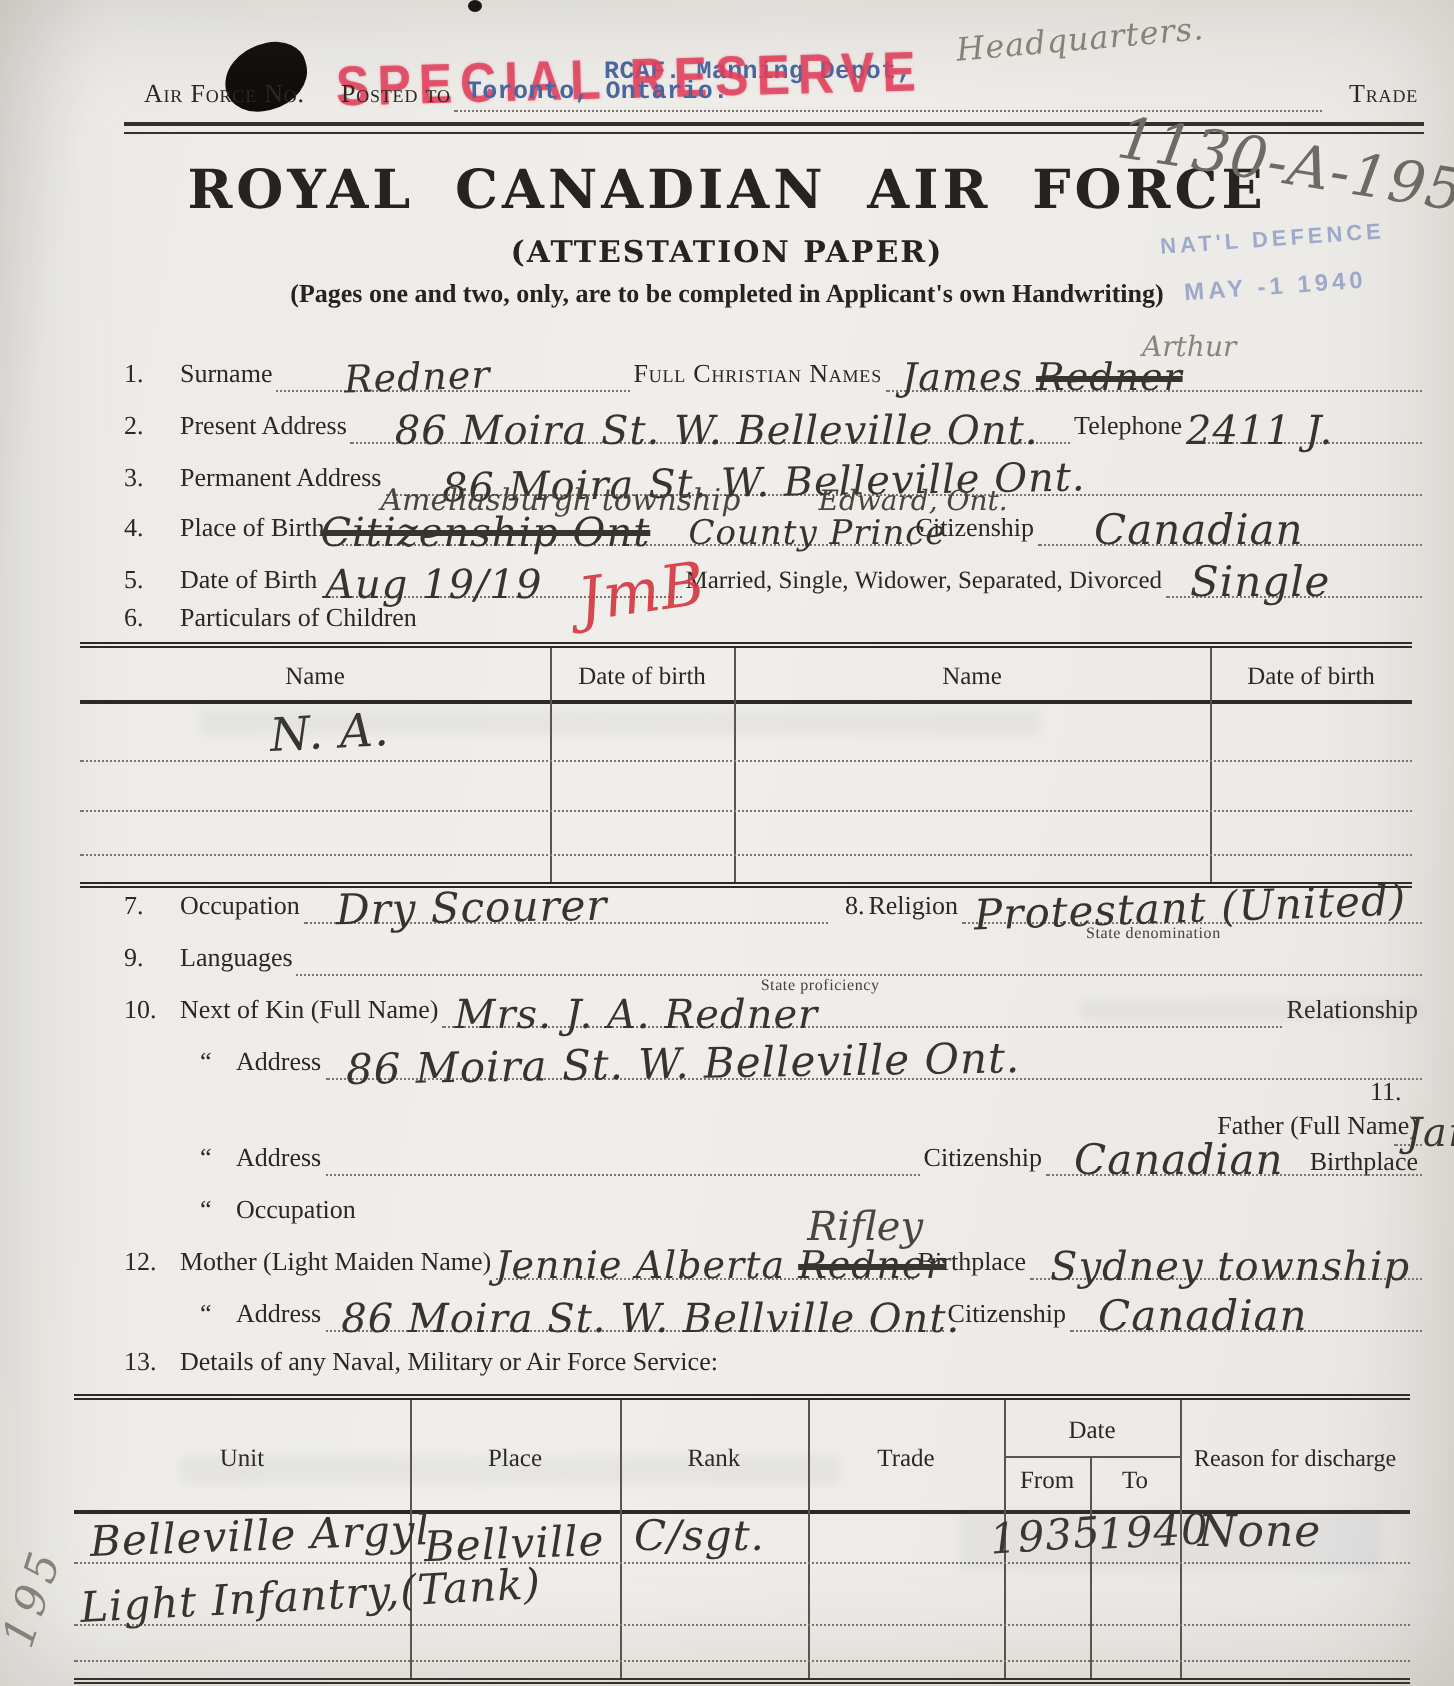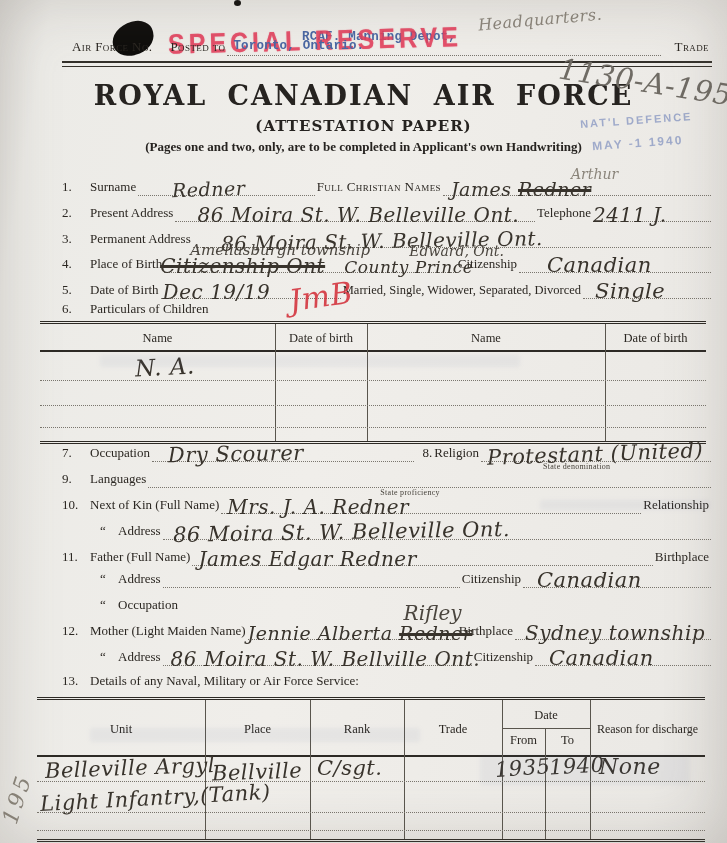--- a/index.html
+++ b/index.html
@@ -129,21 +129,21 @@
     <span class="lbl">Citizenship</span>
     <span class="fill" style="flex:none;width:192px;">
       <span class="hw" style="left:28px;font-size:21px;">Canadian</span>
     </span>
   </div>
 
   <div class="row" style="top:273px;">
     <span class="no">5.</span>
     <span class="lbl">Date of Birth</span>
     <span class="fill">
-      <span class="hw" style="left:2px;font-size:20px;">Dec 19/19</span>
+      <span class="hw" style="left:2px;font-size:20px;">Aug 19/19</span>
       <span class="hw redink" style="left:128px;bottom:-14px;font-size:30px;transform:rotate(-8deg);opacity:.9;">JmB</span>
     </span>
     <span class="lbl" style="font-size:12.5px;">Married, Single, Widower, Separated, Divorced</span>
     <span class="fill" style="flex:none;width:128px;">
       <span class="hw" style="left:12px;font-size:21px;">Single</span>
     </span>
   </div>
 
   <div class="row" style="top:296px;height:22px;">
     <span class="no">6.</span>
@@ -197,21 +197,21 @@
   </div>
 
   <div class="row" style="top:512px;height:28px;">
     <span class="lbl" style="margin-left:36px;width:14px;">“</span>
     <span class="lbl">Address</span>
     <span class="fill">
       <span class="hw" style="left:10px;font-size:21px;transform:rotate(-1deg);">86 Moira St. W. Belleville Ont.</span>
     </span>
   </div>
 
-  <div class="row" style="top:538px;height:28px;">
+  <div class="row" style="top:538px;height:28px;flex-direction:column;">
     <span class="no">11.</span>
     <span class="lbl">Father (Full Name)</span>
     <span class="fill">
       <span class="hw" style="left:6px;font-size:20px;">James Edgar Redner</span>
     </span>
     <span class="lbl">Birthplace</span>
   </div>
 
   <div class="row" style="top:564px;height:24px;">
     <span class="lbl" style="margin-left:36px;width:14px;">“</span>

